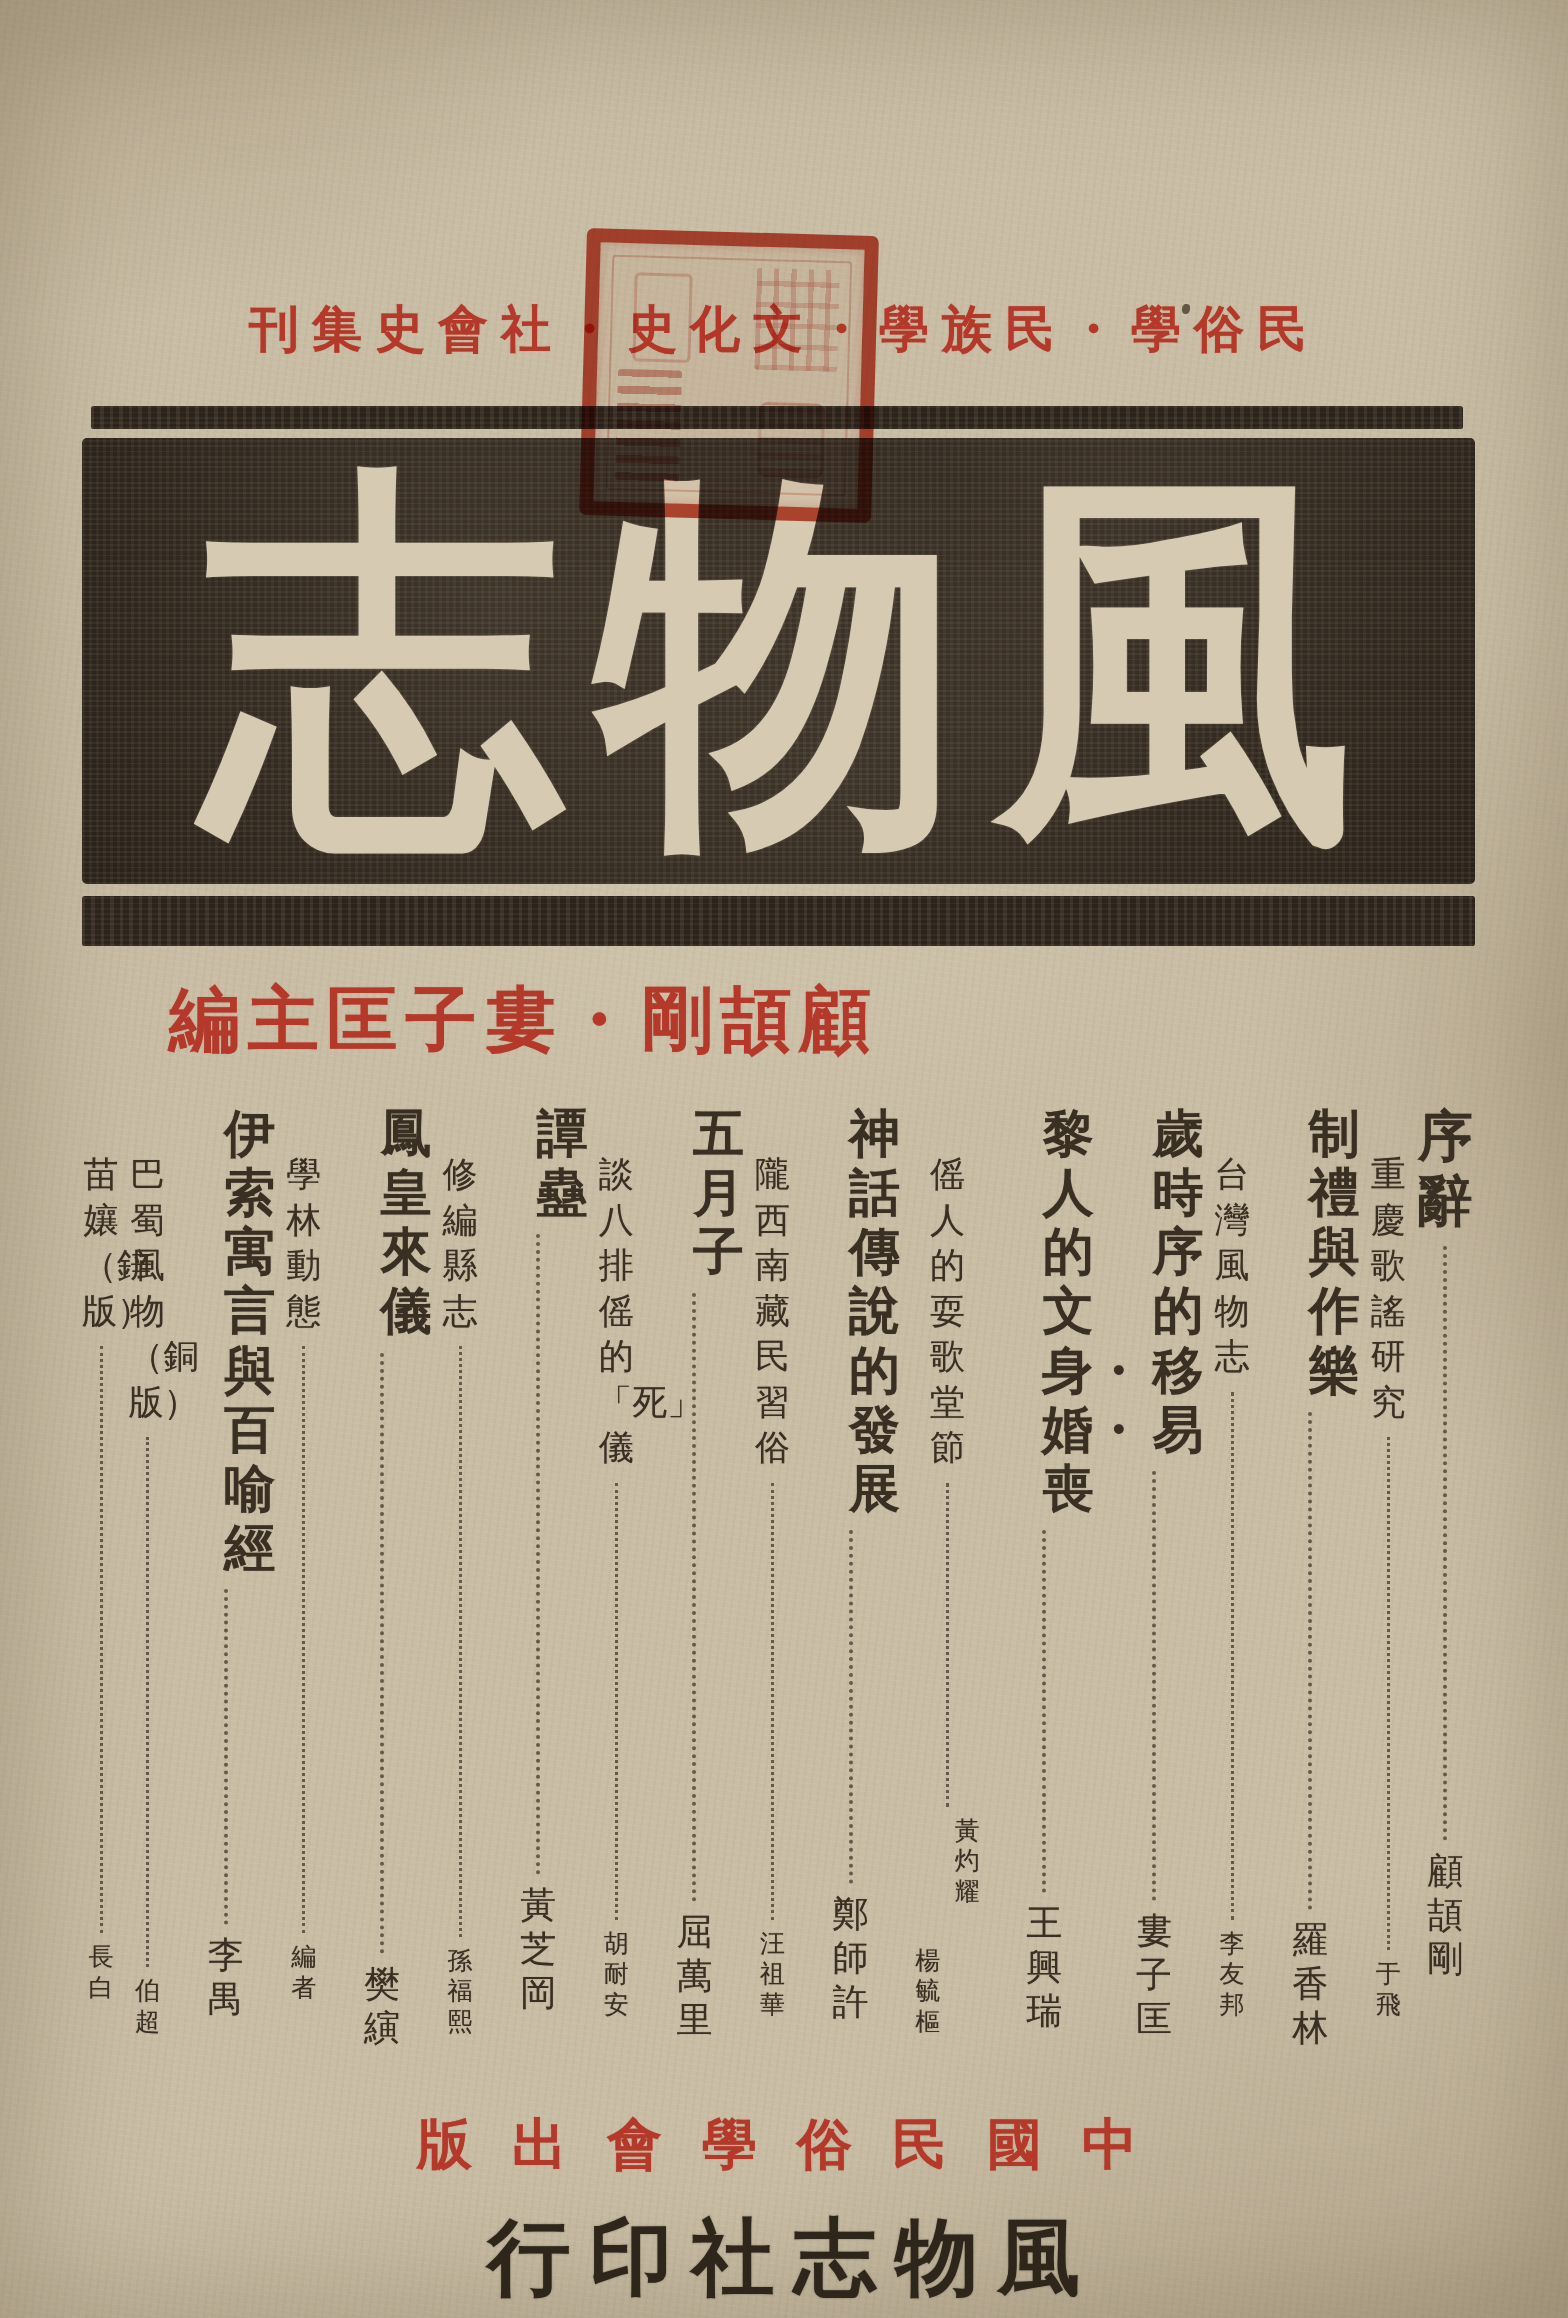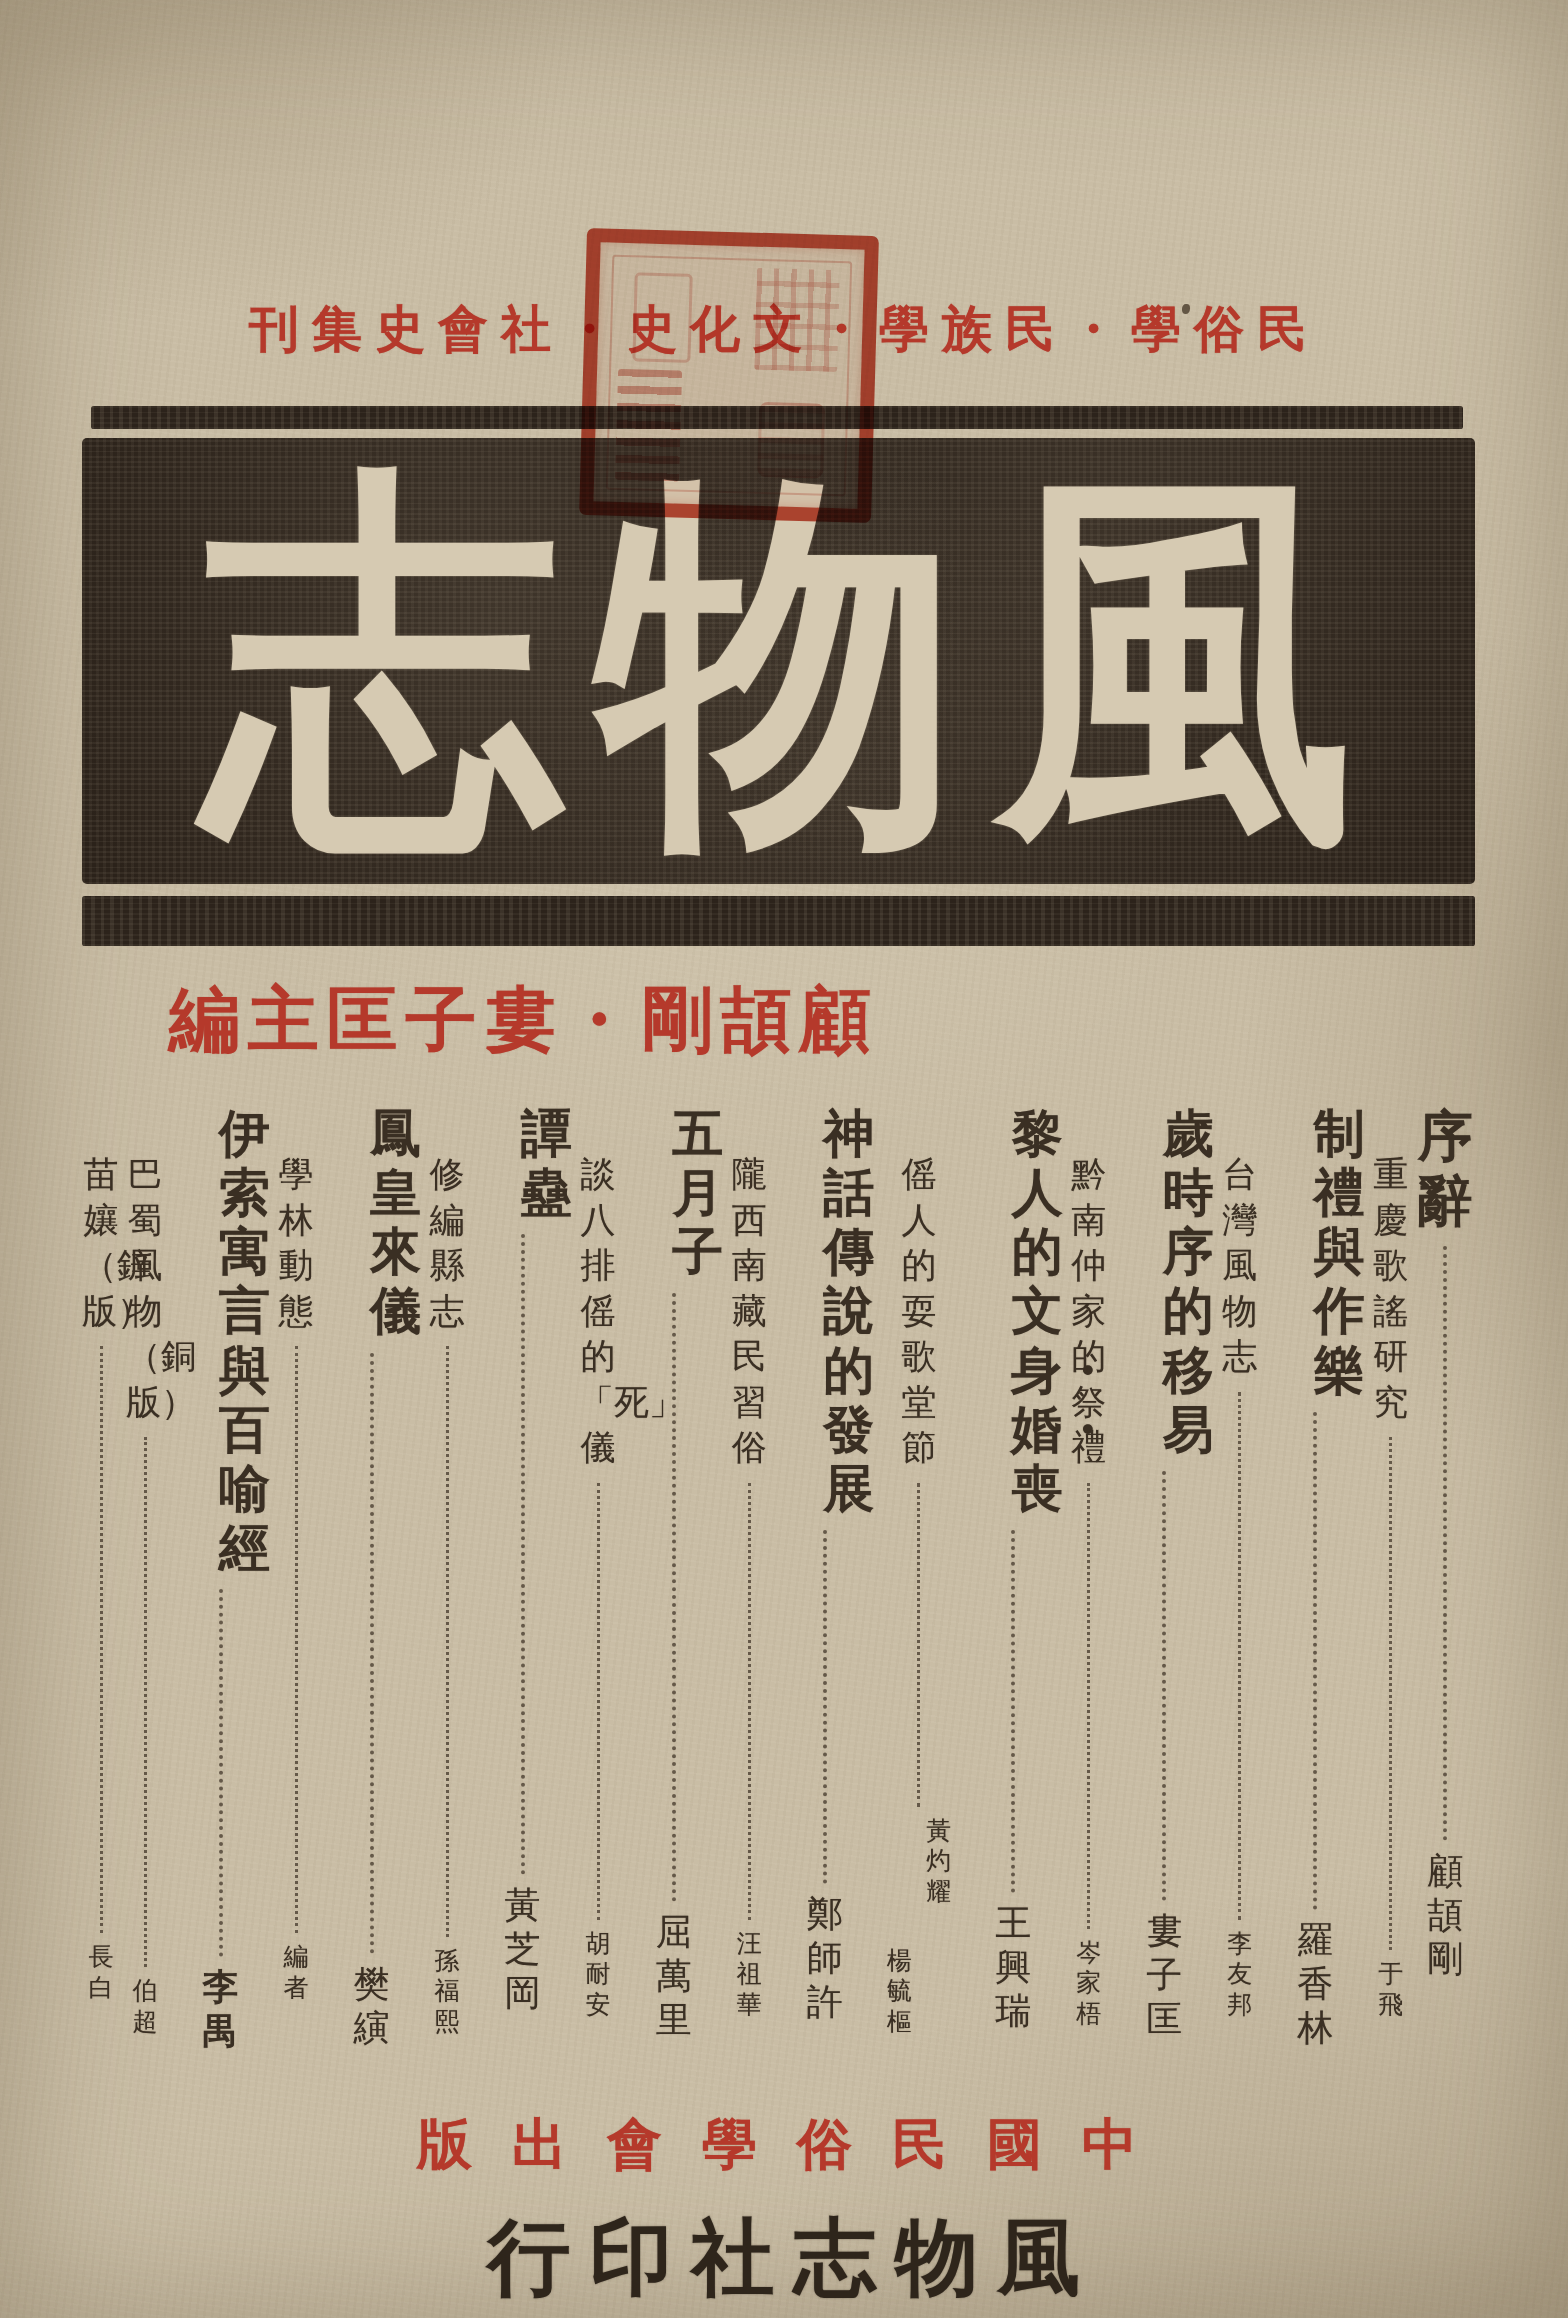--- a/index.html
+++ b/index.html
@@ -195,27 +195,20 @@
           <div class="author">李友邦</div>
         </div>
   </div>
       <div class="col lg">
     <div class="vtext title">歲時序的移易</div>
     <div class="leader"></div>
     <div class="authors" style="margin-bottom: 52px;">
           <div class="author">婁子匡</div>
         </div>
   </div>
-      <div class="col sm">
-    <div class="vtext title">黔南仲家的祭禮</div>
-    <div class="leader"></div>
-    <div class="authors" style="margin-bottom: 112px;">
-          <div class="author">岑家梧</div>
-        </div>
-  </div>
       <div class="col lg">
     <div class="vtext title">黎人的文身・婚・喪</div>
     <div class="leader"></div>
     <div class="authors" style="margin-bottom: 60px;">
           <div class="author">王興瑞</div>
         </div>
   </div>
       <div class="col sm">
     <div class="vtext title">傜人的耍歌堂節</div>
     <div class="leader"></div>
@@ -276,21 +269,21 @@
       <div class="col sm">
     <div class="vtext title">學林動態</div>
     <div class="leader"></div>
     <div class="authors" style="margin-bottom: 138px;">
           <div class="author">編者</div>
         </div>
   </div>
       <div class="col lg">
     <div class="vtext title">伊索寓言與百喻經</div>
     <div class="leader"></div>
-    <div class="authors" style="margin-bottom: 40px; font-weight: bold;">
+    <div class="authors" style="margin-bottom: 72px;">
           <div class="author">李禺</div>
         </div>
   </div>
       <div class="col sm">
     <div class="vtext title">巴蜀風物（銅版）</div>
     <div class="leader"></div>
     <div class="authors" style="margin-bottom: 104px;">
           <div class="author">伯超</div>
         </div>
   </div>

